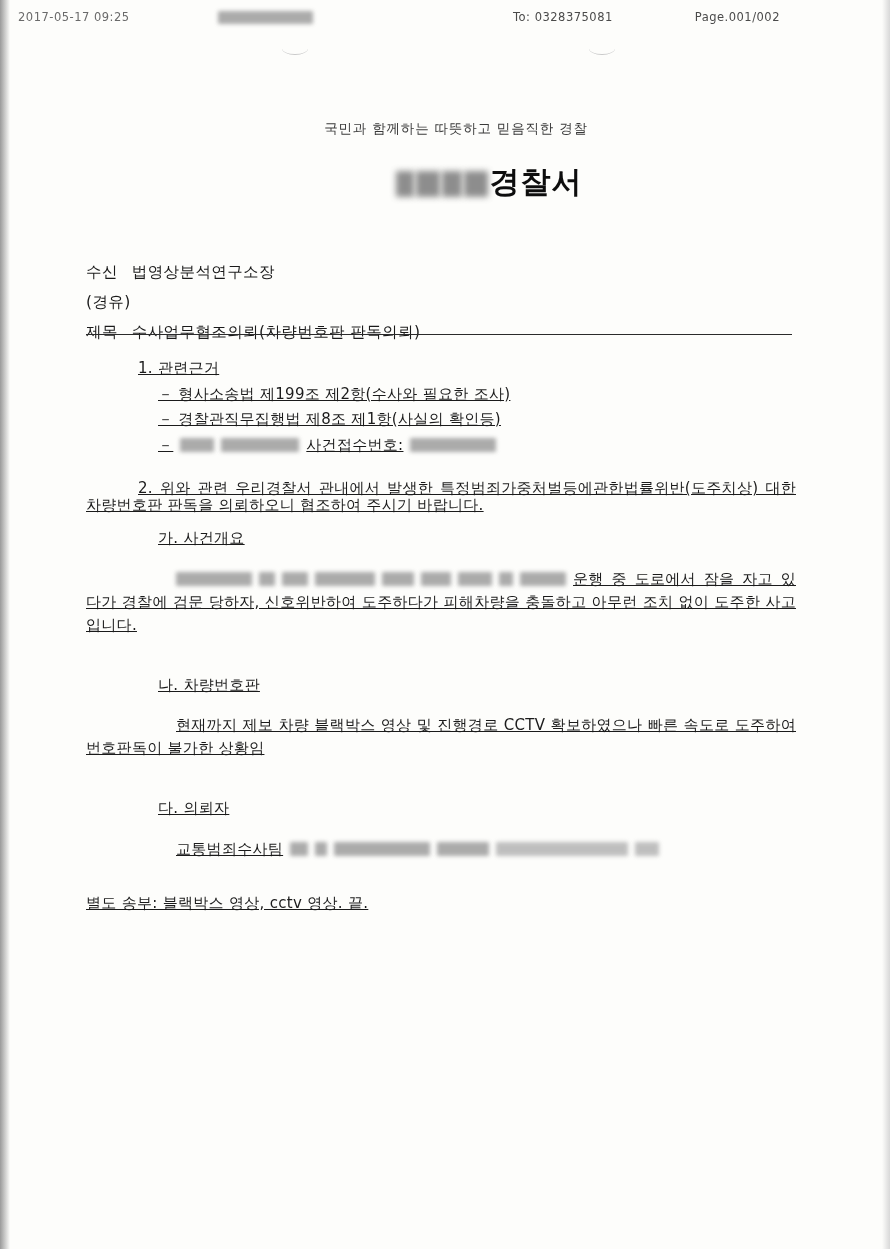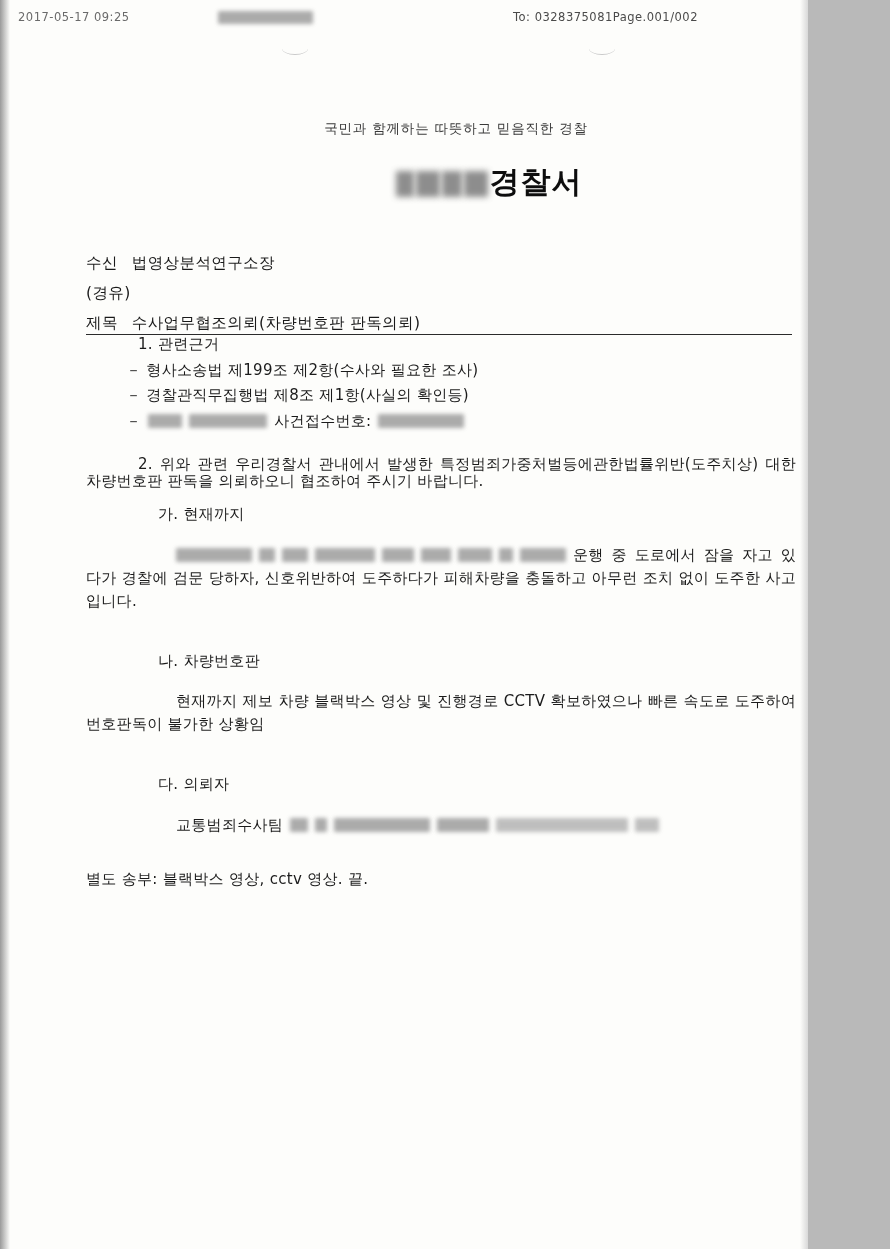--- a/index.html
+++ b/index.html
@@ -2,21 +2,21 @@
 <html><head>
 <meta charset="utf-8">
 <style>
   html, body {
     margin: 0;
     padding: 0;
     background: #b9b9b9;
   }
   .page {
     position: relative;
-    width: 808px;
+    width: 890px;
     height: 1249px;
     background: #fdfdfb;
     font-family: "DejaVu Sans", sans-serif;
     color: #1a1a1a;
     overflow: hidden;
     box-sizing: border-box;
   }
   
   .page::before {
     content: "";
@@ -123,49 +123,50 @@
   }
   .title-row .redact {
     height: 28px;
     margin-right: 2px;
     filter: blur(3px);
   }
 
   .fields {
     position: absolute;
     left: 86px;
-    top: 248px;
+    top: 257px;
     width: 710px;
     font-size: 15.5px;
     line-height: 30px;
     letter-spacing: 0.4px;
   }
   .field-line { white-space: nowrap; }
   .field-label { display: inline-block; }
   .gap-sm { display: inline-block; width: 14px; }
   .rule {
     position: absolute;
     left: 86px;
     top: 334px;
     width: 706px;
     border-top: 1.2px solid #2b2b2b;
   }
 
   .content {
     position: absolute;
     left: 86px;
-    top: 332px;
+    top: 356px;
     width: 710px;
     font-size: 15px;
     line-height: 25.5px;
     letter-spacing: 0.3px;
     color: #1b1b1b;
+    text-decoration: underline;
   }
   .item-1 { margin-left: 52px; }
-  .sub { margin-left: 40px; }
+  .sub { margin-left: 72px; }
   .para-2 {
     margin-top: 22px;
     text-indent: 52px;
     text-align: justify;
     line-height: 17px;
   }
   .sub-head { margin-top: 12px; margin-left: 72px; }
   .body-indent {
     margin-top: 16px;
     text-indent: 90px;
@@ -218,21 +219,21 @@
 
     <div class="item-1">1. 관련근거</div>
     <div class="sub">－ 형사소송법 제199조 제2항(수사와 필요한 조사)</div>
     <div class="sub">－ 경찰관직무집행법 제8조 제1항(사실의 확인등)</div>
     <div class="sub">
       <span>－</span><span class="word-space"></span><span class="redact" style="width:34px;height:14px;"></span><span class="word-space"></span><span class="redact" style="width:78px;height:14px;"></span><span class="word-space"></span><span>사건접수번호:</span><span class="word-space"></span><span class="redact" style="width:86px;height:14px;"></span>
     </div>
 
     <div class="para-2">2. 위와 관련 우리경찰서 관내에서 발생한 특정범죄가중처벌등에관한법률위반(도주치상) 대한 차량번호판 판독을 의뢰하오니 협조하여 주시기 바랍니다.</div>
 
-    <div class="sub-head">가. 현재까지</div>
+    <div class="sub-head">가. 사건개요</div>
     <div class="body-indent">
       <span class="redact" style="width:76px;height:14px;"></span><span class="word-space"></span><span class="redact" style="width:16px;height:14px;"></span><span class="word-space"></span><span class="redact" style="width:26px;height:14px;"></span><span class="word-space"></span><span class="redact" style="width:60px;height:14px;"></span><span class="word-space"></span><span class="redact" style="width:32px;height:14px;"></span><span class="word-space"></span><span class="redact" style="width:30px;height:14px;"></span><span class="word-space"></span><span class="redact" style="width:34px;height:14px;"></span><span class="word-space"></span><span class="redact" style="width:14px;height:14px;"></span><span class="word-space"></span><span class="redact" style="width:46px;height:14px;"></span><span class="word-space"></span><span>운행 중 도로에서 잠을 자고 있다가 경찰에 검문 당하자, 신호위반하여 도주하다가 피해차량을 충돌하고 아무런 조치 없이 도주한 사고입니다.</span>
     </div>
 
     <div class="block-gap"></div>
 
     <div class="sub-head">나. 차량번호판</div>
     <div class="body-indent">현재까지 제보 차량 블랙박스 영상 및 진행경로 CCTV 확보하였으나 빠른 속도로 도주하여 번호판독이 불가한 상황임</div>
 
     <div class="block-gap"></div>

